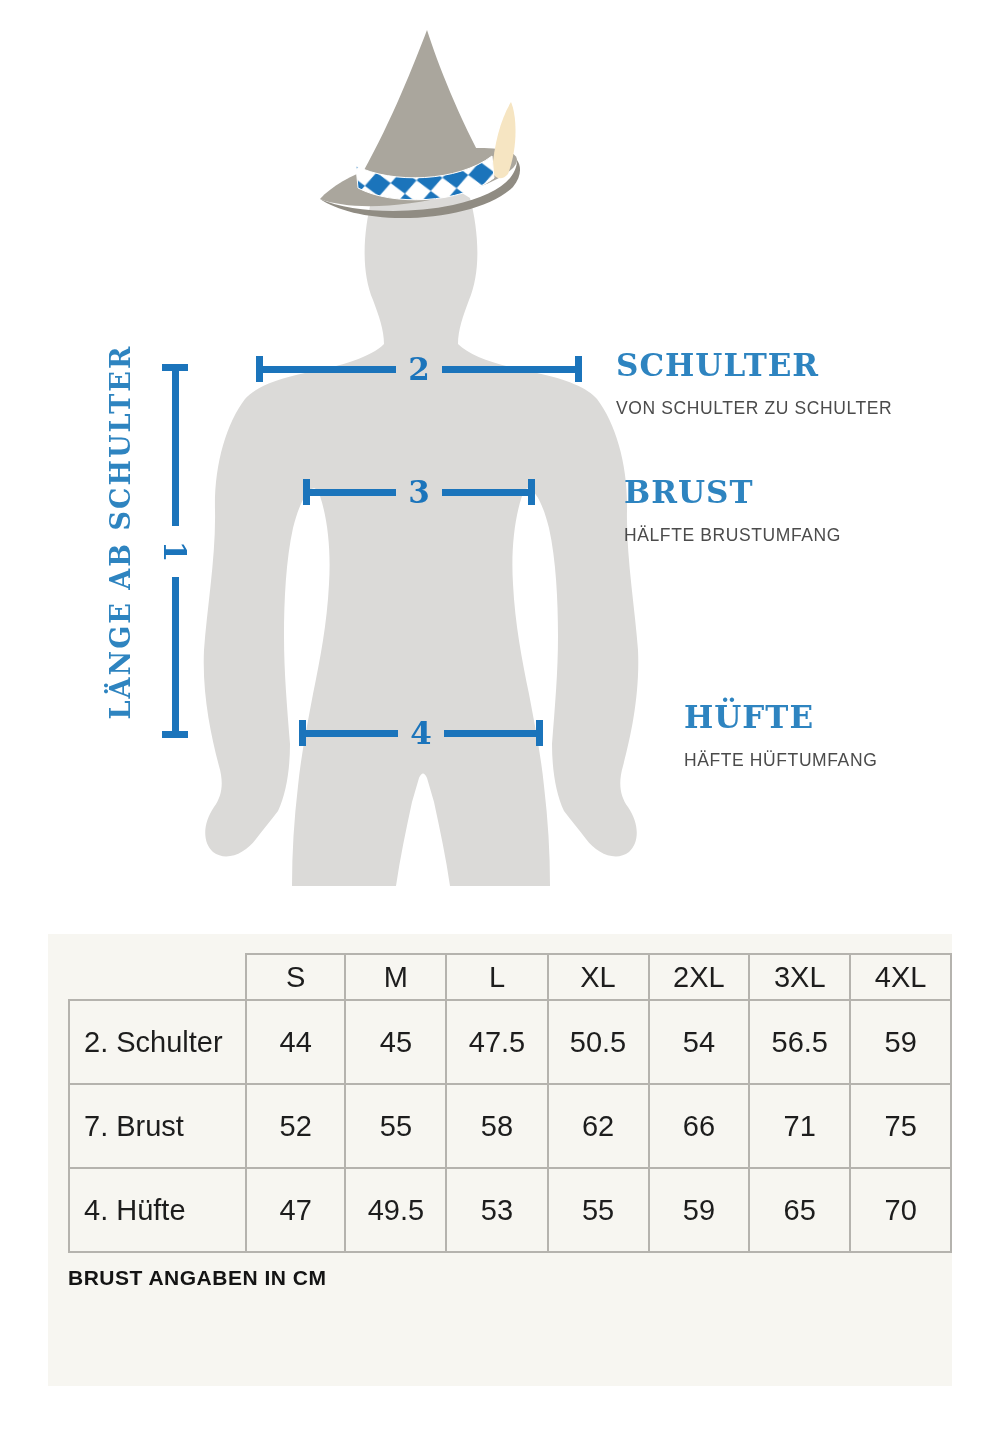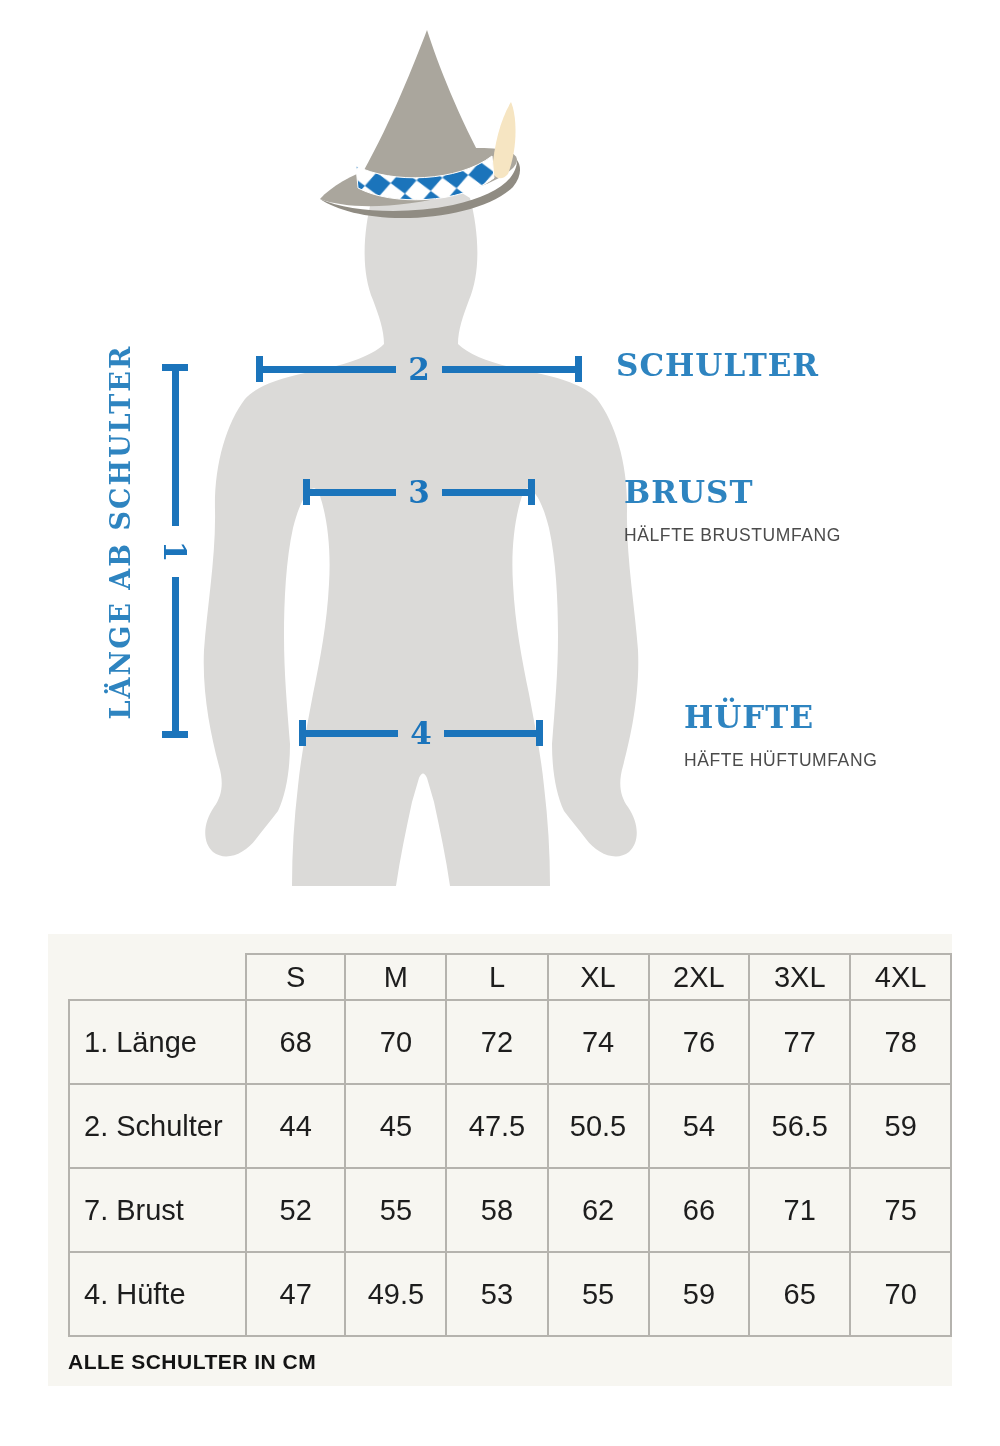--- a/index.html
+++ b/index.html
@@ -155,20 +155,21 @@
     <span class="seg"></span>
     <span class="mnum">4</span>
     <span class="seg"></span>
     <span class="cap"></span>
   </div>
 
   <div class="vlabel">LÄNGE AB SCHULTER</div>
 
   <div class="anno" style="left:616px;top:350px;">
     <div class="title">SCHULTER</div>
+    <div class="sub">VON SCHULTER ZU SCHULTER</div>
   </div>
   <div class="anno" style="left:624px;top:477px;">
     <div class="title">BRUST</div>
     <div class="sub">HÄLFTE BRUSTUMFANG</div>
   </div>
   <div class="anno" style="left:644px;top:702px;margin-left:40px;">
     <div class="title">HÜFTE</div>
     <div class="sub">HÄFTE HÜFTUMFANG</div>
   </div>
 
@@ -181,30 +182,20 @@
             <th>M</th>
             <th>L</th>
             <th>XL</th>
             <th>2XL</th>
             <th>3XL</th>
             <th>4XL</th>
           </tr>
       </thead>
       <tbody>
           <tr>
-            <td class="lbl">1. Länge</td>
-            <td>68</td>
-            <td>70</td>
-            <td>72</td>
-            <td>74</td>
-            <td>76</td>
-            <td>77</td>
-            <td>78</td>
-          </tr>
-          <tr>
             <td class="lbl">2. Schulter</td>
             <td>44</td>
             <td>45</td>
             <td>47.5</td>
             <td>50.5</td>
             <td>54</td>
             <td>56.5</td>
             <td>59</td>
           </tr>
           <tr>
@@ -222,16 +213,16 @@
             <td>47</td>
             <td>49.5</td>
             <td>53</td>
             <td>55</td>
             <td>59</td>
             <td>65</td>
             <td>70</td>
           </tr>
         </tbody>
     </table>
-    <div class="footnote">ALLE SCHULTER IN CM</div>
+    <div class="footnote">BRUST ANGABEN IN CM</div>
   </div>
 
 </div>
 
 </body></html>

